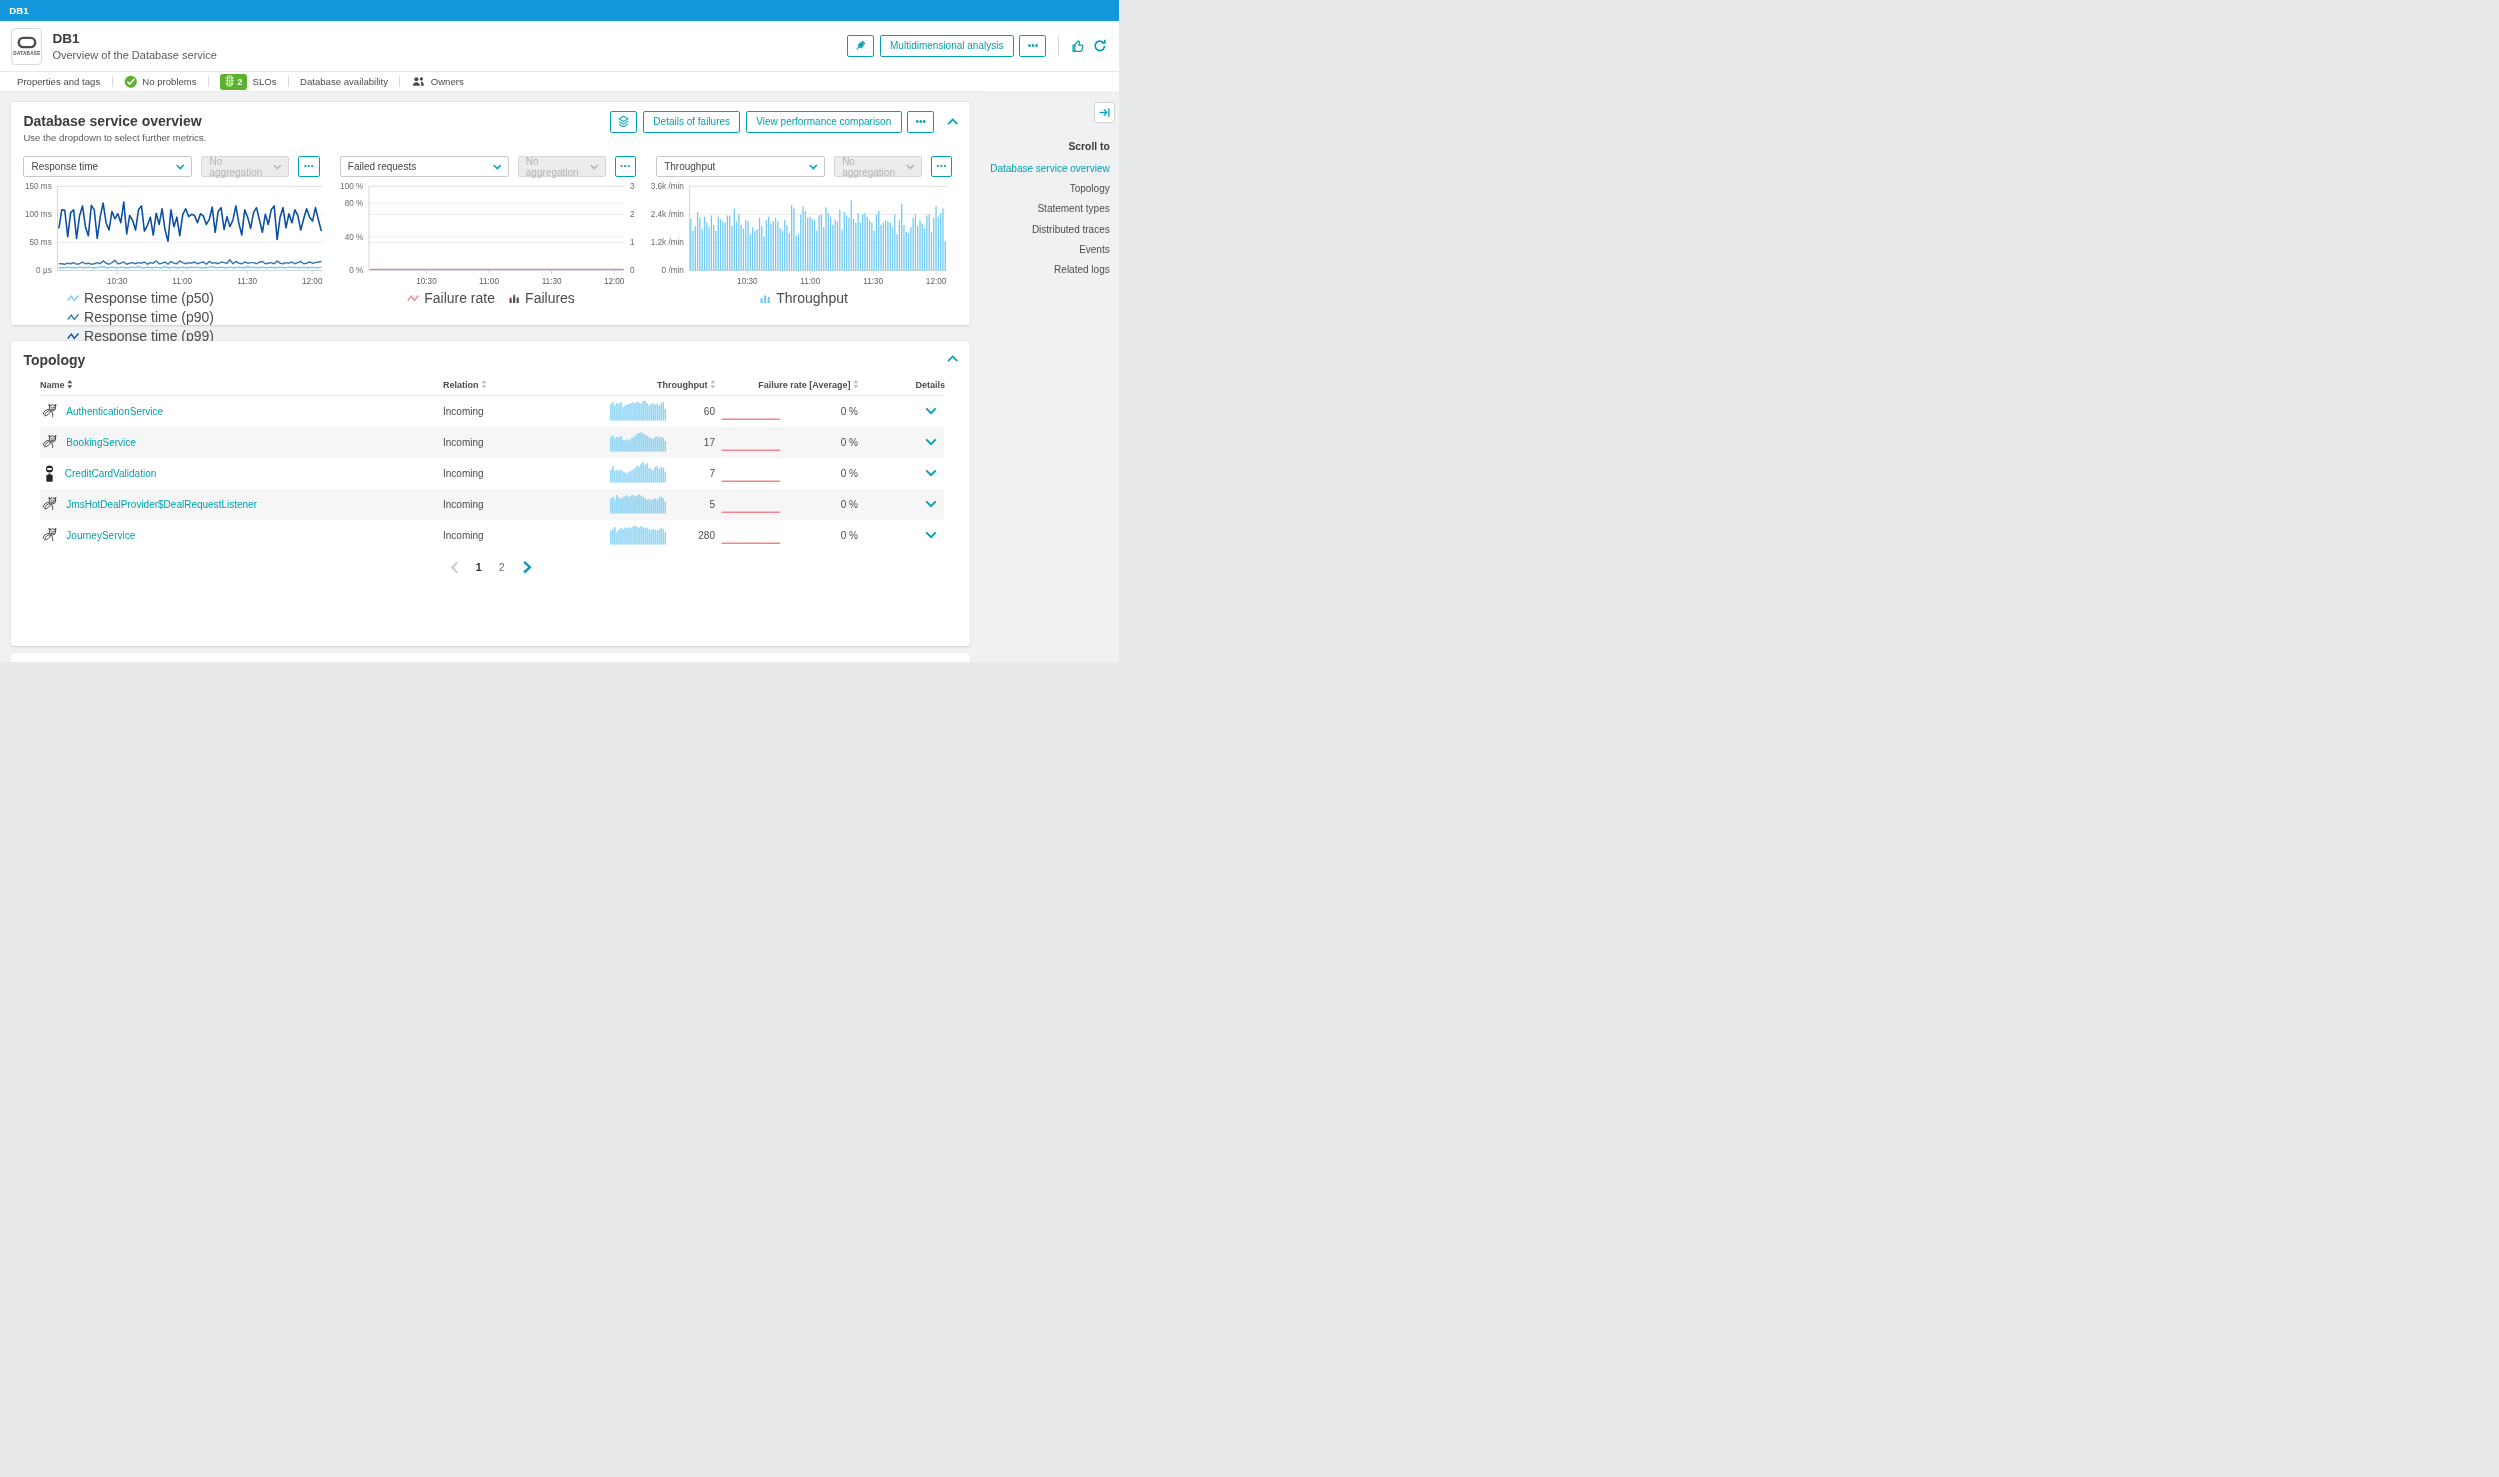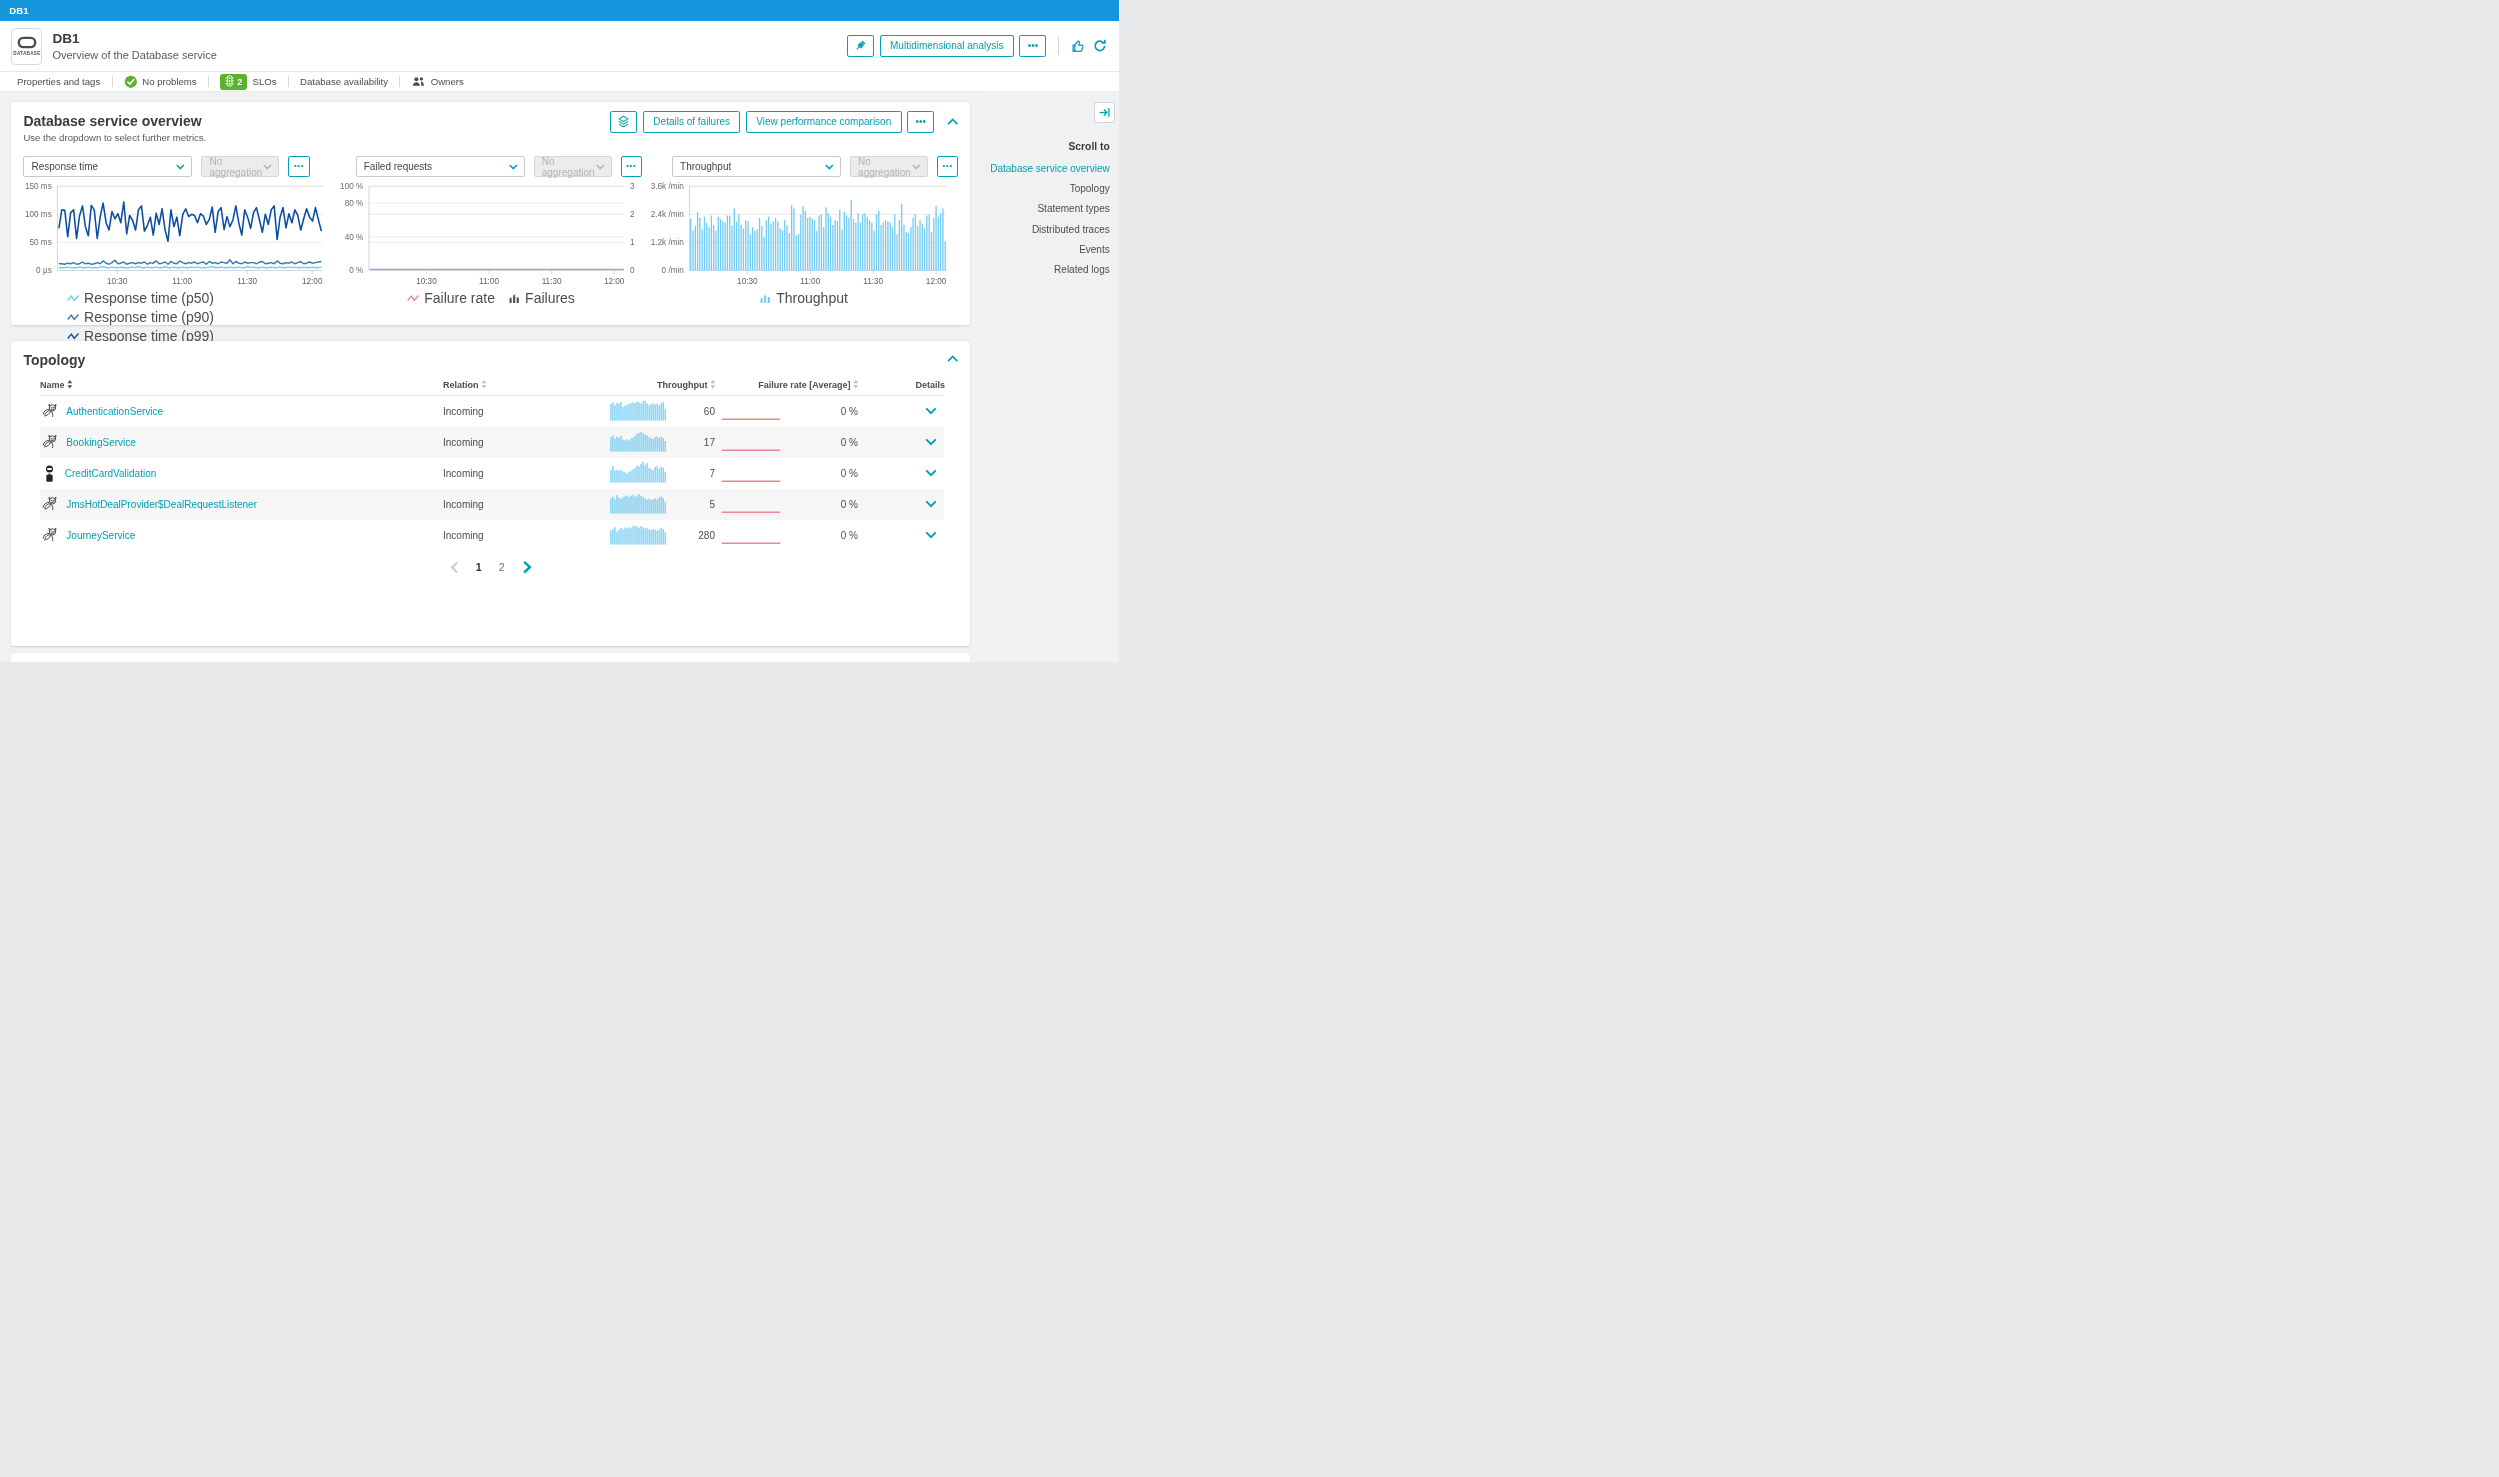--- a/index.html
+++ b/index.html
@@ -47,26 +47,26 @@
   .card-title { font-size:14px; font-weight:700; color:#3c3c3c; }
   .card-sub   { font-size:9.6px; color:#5a5a5a; margin-top:3.6px; }
 
   
   .c1-head { position:relative; padding:10.7px 12px 0; }
   .c1-actions { position:absolute; top:9.3px; right:12px; display:flex; align-items:center; gap:5.7px; }
   .collapse-btn { background:none; border:none; cursor:pointer; margin-left:7.1px; display:flex; }
 
   .selector-row { position:absolute; top:54px; left:12px; right:12px; display:flex; }
   .sel-group { display:flex; align-items:center; gap:9px; width:311px; }
-  .sel-group + .sel-group { margin-left:14px;justify-content:flex-end; }
+  .sel-group + .sel-group { margin-left:14px; }
   .select { position:relative; width:169px; height:21.4px; border:0.7px solid #c9c9c9; border-radius:2.1px;
             background:#fff; display:flex; align-items:center; padding:0 20px 0 7.1px; font-size:10px;
             color:#454646; cursor:pointer; }
   .select .chev { position:absolute; right:6.4px; color:#00a1b2; display:flex; }
-  .select.disabled { width:78px; background:#ececec; border-color:#d6d6d6; color:#b3b3b3; cursor:default; }
+  .select.disabled { width:88px; background:#ececec; border-color:#d6d6d6; color:#b3b3b3; cursor:default; }
   .select.disabled .chev { color:#b3b3b3; }
   .dots-btn { width:21.4px; height:21.4px; border:0.7px solid #00a1b2; border-radius:2.1px; background:#fff;
               color:#00a1b2; font-size:7.9px; letter-spacing:0.7px; cursor:pointer; display:flex;
               align-items:center; justify-content:center; padding-bottom:2.9px; }
 
   .charts-row { position:absolute; top:80px; left:12px; right:12px; display:flex; justify-content:space-between; }
   .chart-block { width:310px; display:flex; flex-direction:column; }
   .legend { display:flex; flex-wrap:wrap; justify-content:flex-start; width:236px; margin:1.4px auto 0;
             font-size:14px; color:#4c4c4c; }
   .legend.single { width:auto; justify-content:center; }

